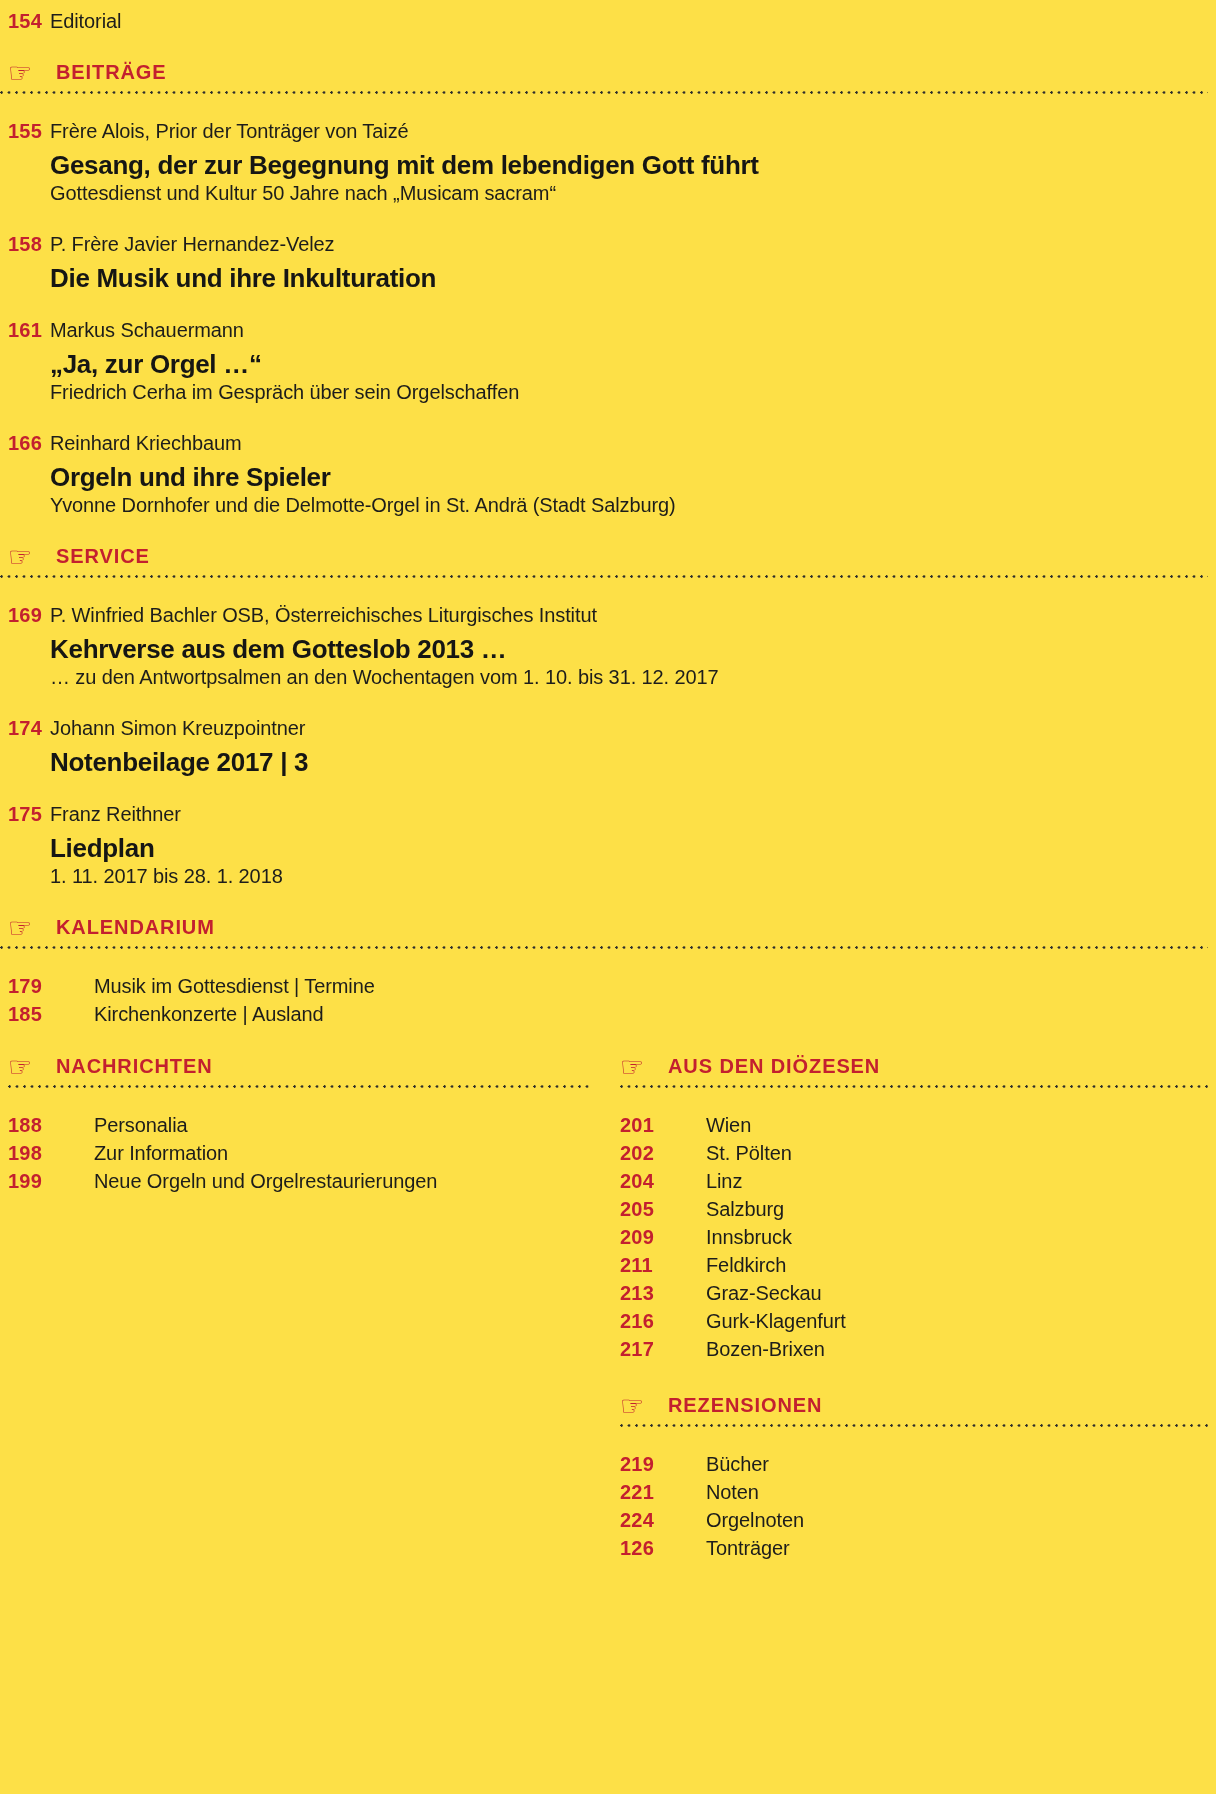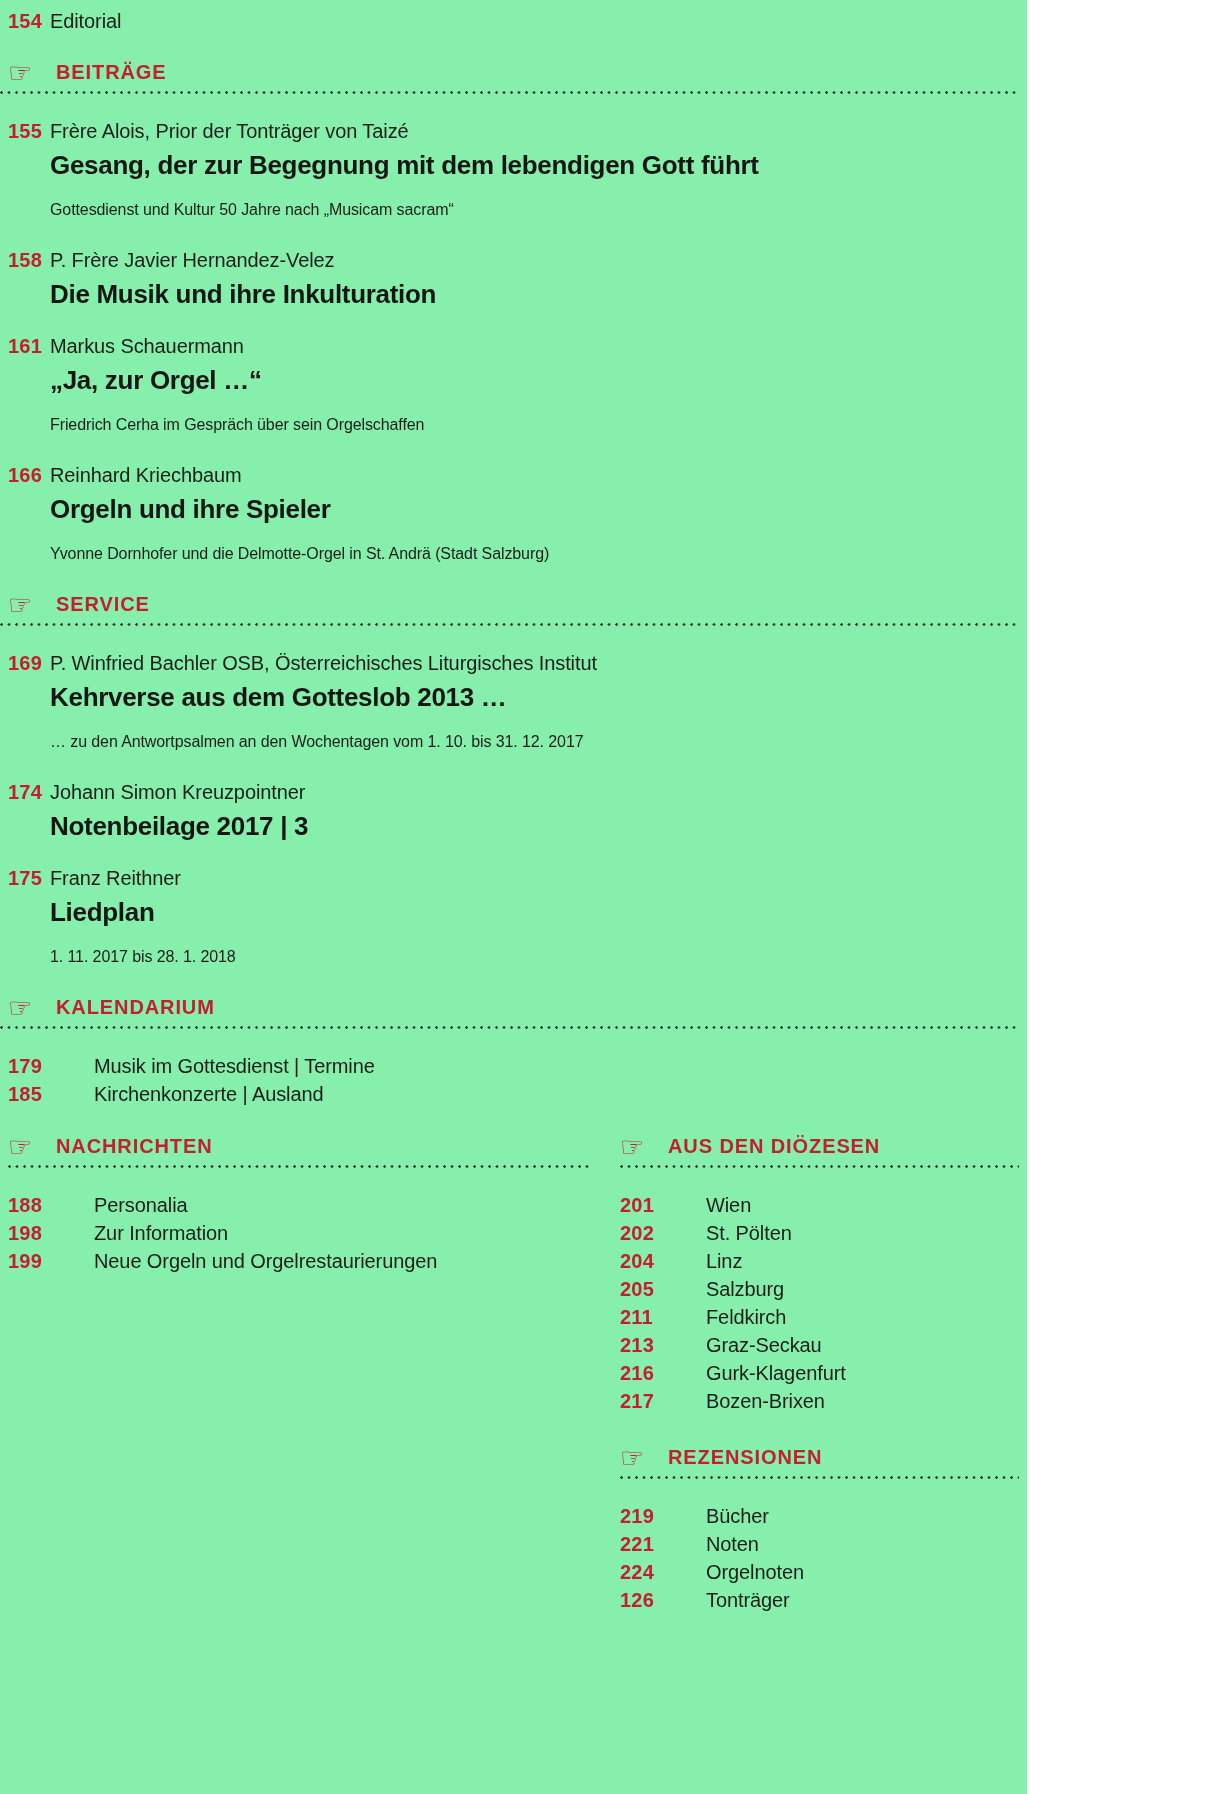--- a/index.html
+++ b/index.html
@@ -4,26 +4,26 @@
 <style>
   html, body {
     margin: 0;
     padding: 0;
     background: #ffffff;
     font-family: "Liberation Sans", "DejaVu Sans", sans-serif;
     color: #1d1d1b;
   }
   .page {
     position: relative;
-    width: 1027px;
+    width: 1216px;
     height: 1794px;
     overflow: hidden;
     box-sizing: border-box;
     padding: 8px 8px 0 8px;
-    background: #86efac;
+    background: #fde047;
   }
   
   .row { display: flex; align-items: baseline; }
   .num {
     flex: 0 0 42px;
     color: #c3202f;
     font-weight: 700;
     font-size: 20px;
     line-height: 27px;
     letter-spacing: 0.2px;
@@ -67,22 +67,22 @@
   .article { margin-top: 24px; }
   .article .title {
     margin: 5px 0 0 42px;
     font-size: 26px;
     line-height: 30px;
     font-weight: 700;
     letter-spacing: -0.3px;
     color: #161614;
   }
   .article .subtitle {
-    margin: 16px 0 0 42px;
-    font-size: 16px;
+    margin: 0 0 0 42px;
+    font-size: 20px;
     line-height: 27px;
     letter-spacing: -0.1px;
     color: #1d1d1b;
   }
   
   .item-list { margin-top: 24px; }
   .item-list .row { height: 28px; gap: 44px; }
   
   .columns { display: flex; align-items: flex-start; margin-top: 24px; }
   .col-left { flex: 0 0 582px; }
@@ -245,20 +245,24 @@
           </div>
           <div class="row">
             <span class="num">204</span>
             <span class="plain">Linz</span>
           </div>
           <div class="row">
             <span class="num">205</span>
             <span class="plain">Salzburg</span>
           </div>
           <div class="row">
+            <span class="num">209</span>
+            <span class="plain">Innsbruck</span>
+          </div>
+          <div class="row">
             <span class="num">211</span>
             <span class="plain">Feldkirch</span>
           </div>
           <div class="row">
             <span class="num">213</span>
             <span class="plain">Graz-Seckau</span>
           </div>
           <div class="row">
             <span class="num">216</span>
             <span class="plain">Gurk-Klagenfurt</span>

